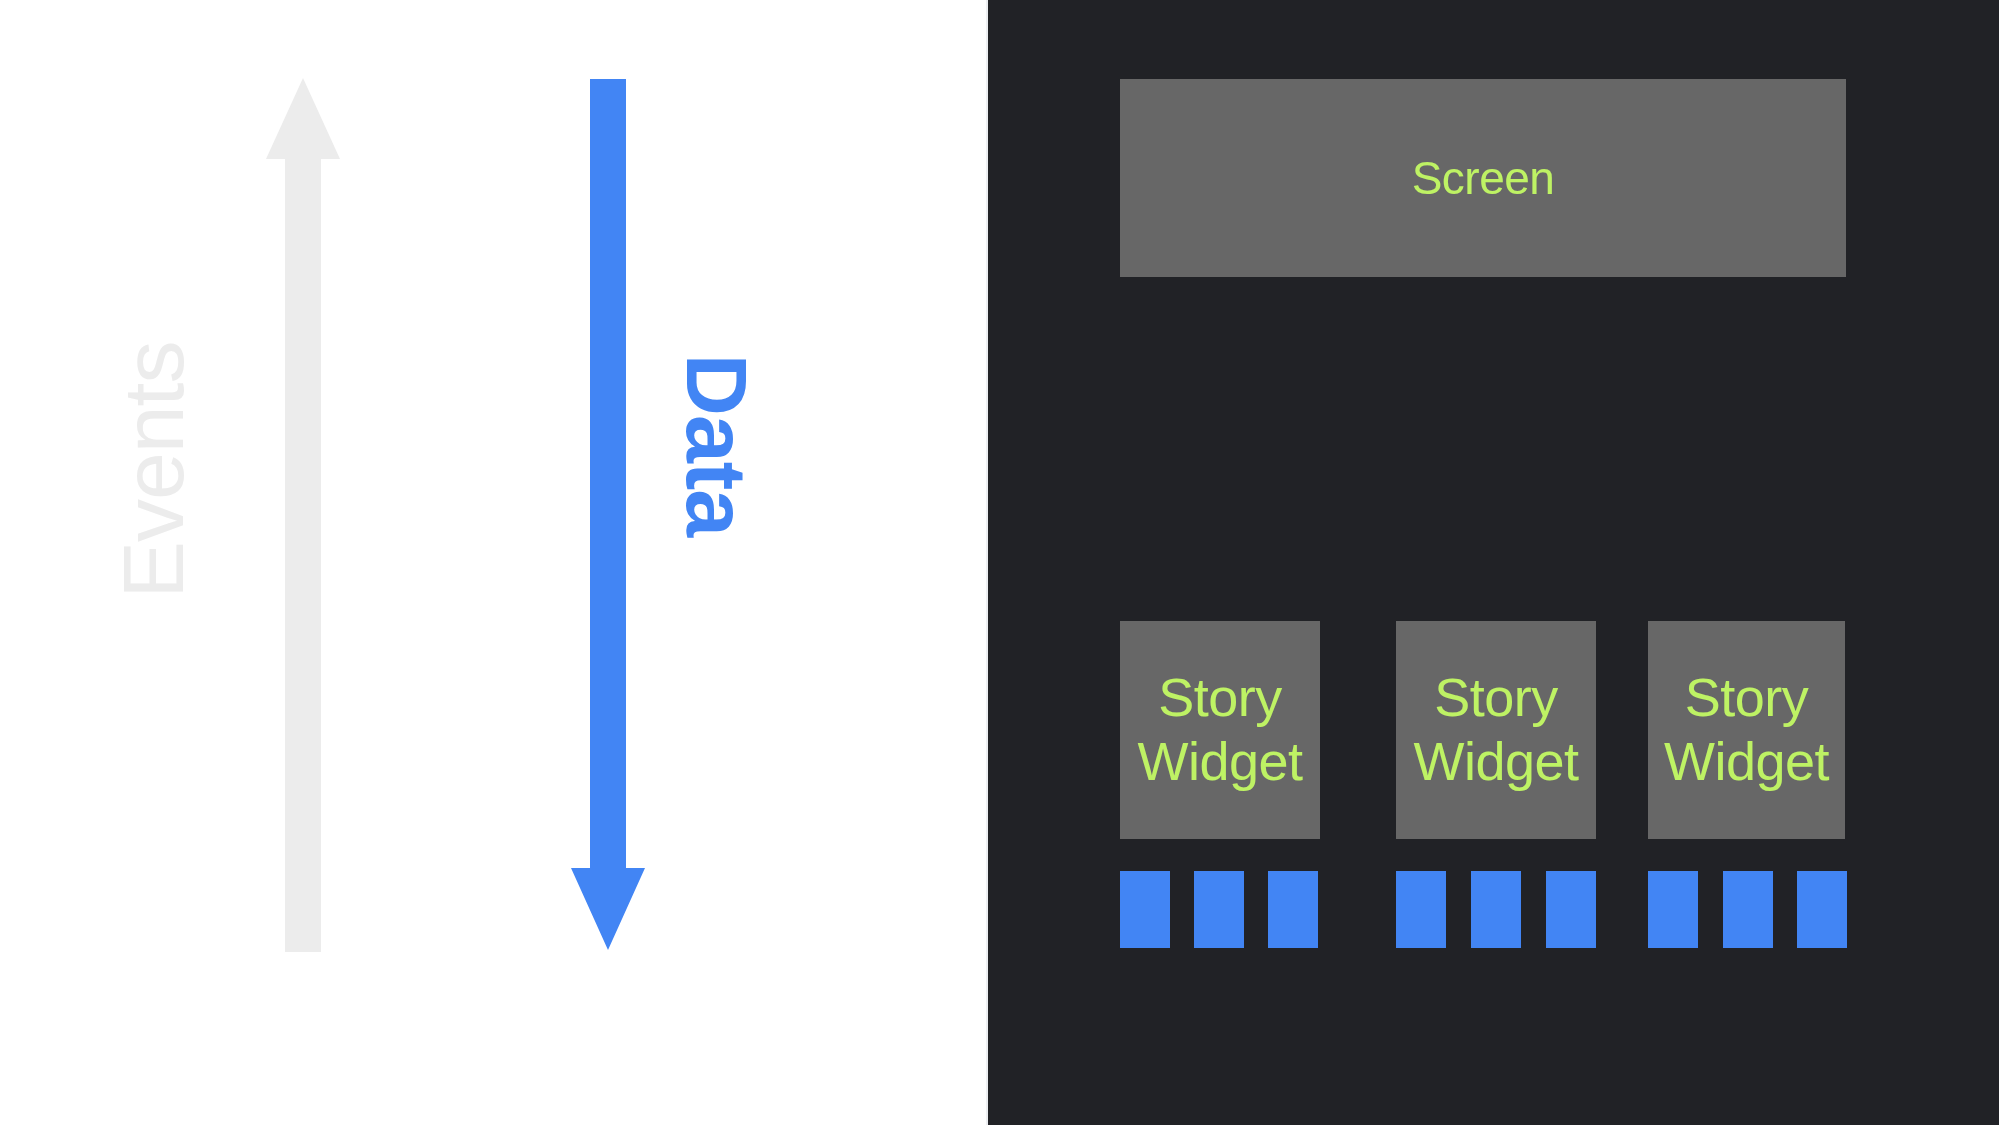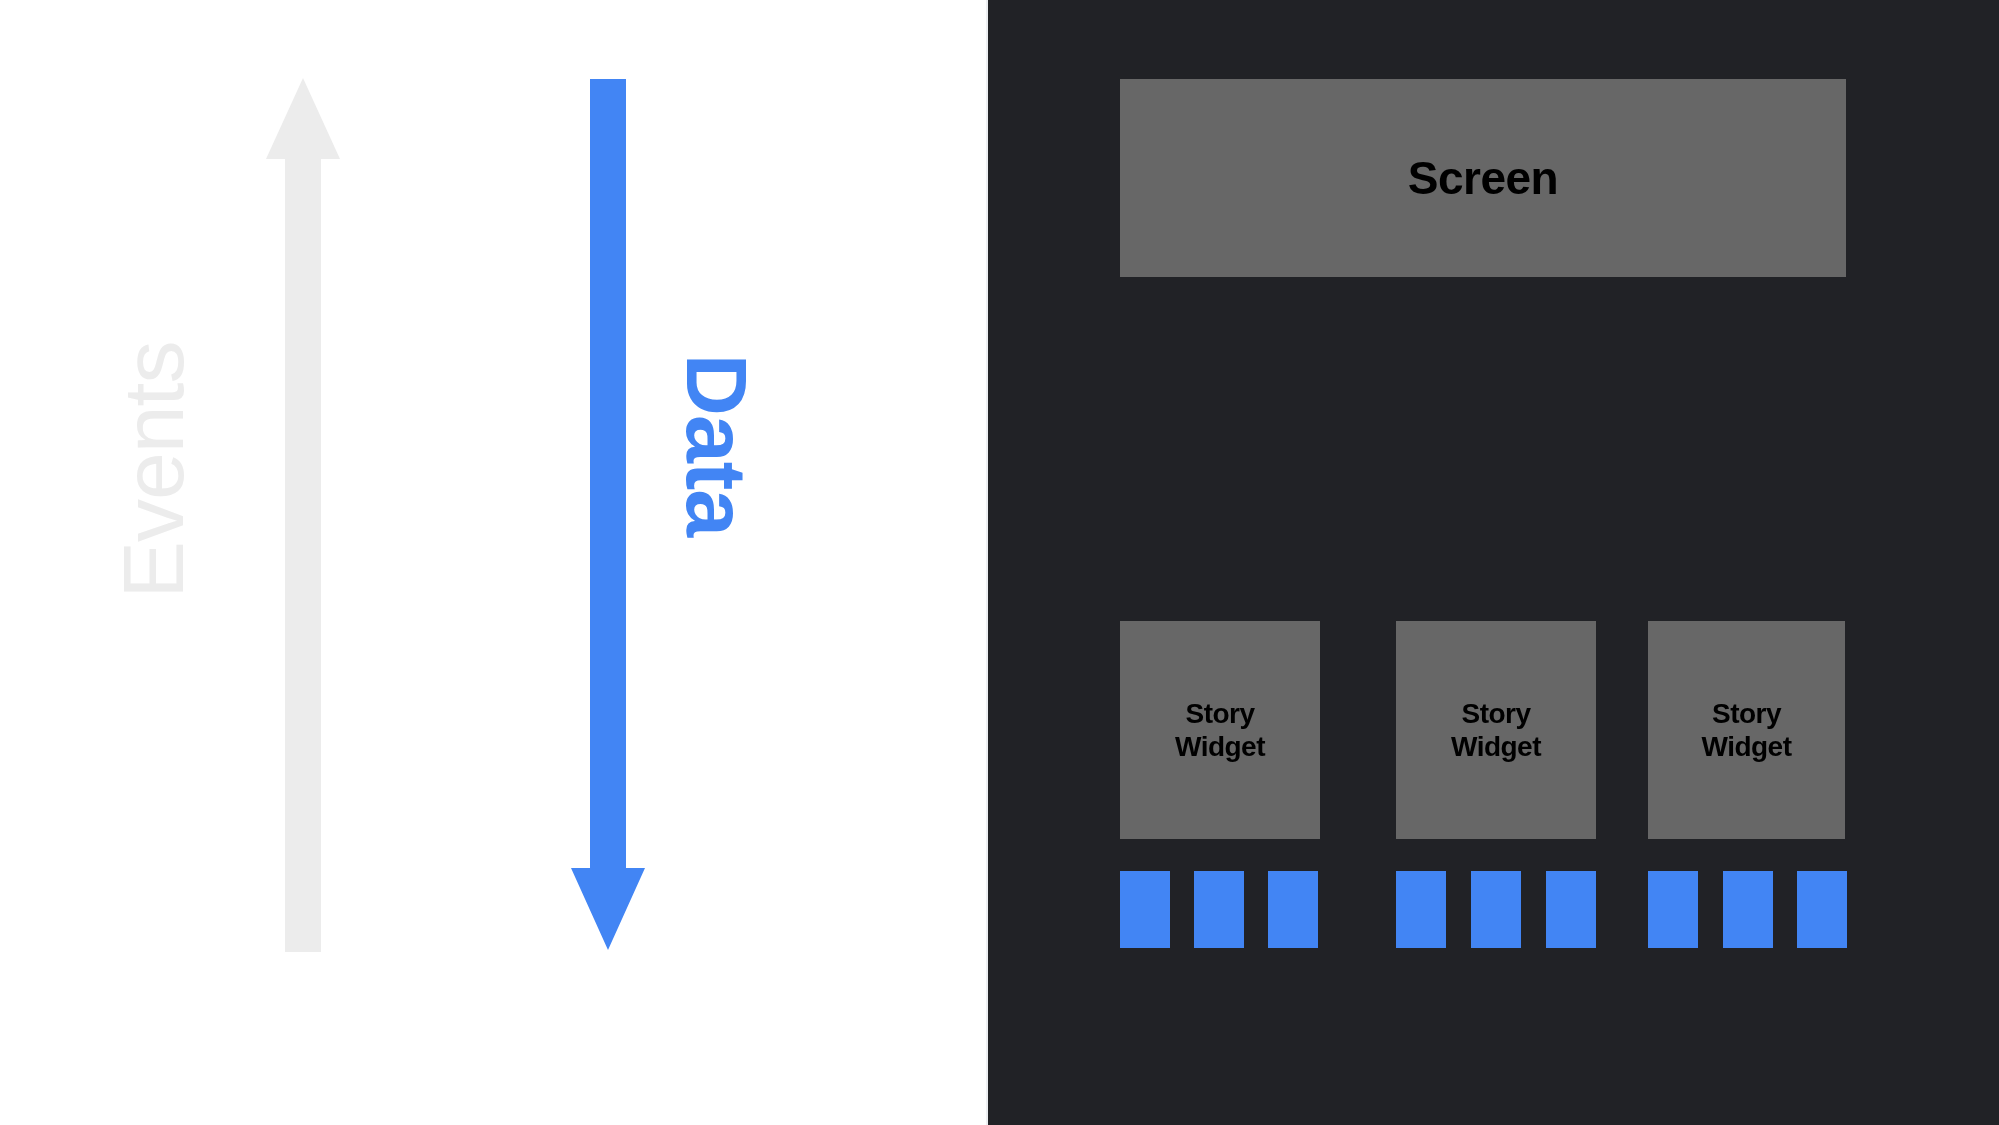--- a/index.html
+++ b/index.html
@@ -75,36 +75,36 @@
     left: 988px;
     top: 0;
     width: 1011px;
     height: 1125px;
     background: #212226;
   }
 
   .box {
     position: absolute;
     background: #676767;
-    color: #000000;
+    color: #bef264;
     display: flex;
     align-items: center;
     justify-content: center;
     text-align: center;
     font-size: 46px;
-    font-weight: 700;
+    font-weight: 400;
     line-height: 1.18;
     letter-spacing: -0.5px;
     box-sizing: border-box;
   }
 
   .box-screen   { left: 132px; top: 79px;  width: 726px; height: 198px; }
   .box-newsfeed { left: 132px; top: 343px; width: 726px; height: 212px; }
 
-  .box-widget   { top: 621px; width: 200px; height: 218px; font-size: 28px; }
+  .box-widget   { top: 621px; width: 200px; height: 218px; font-size: 54px; }
   .widget-0 { left: 132px; }
   .widget-1 { left: 408px; }
   .widget-2 { left: 660px; width: 197px; }
 
   .bar {
     position: absolute;
     top: 871px;
     width: 50px;
     height: 77px;
     background: #4285f4;

